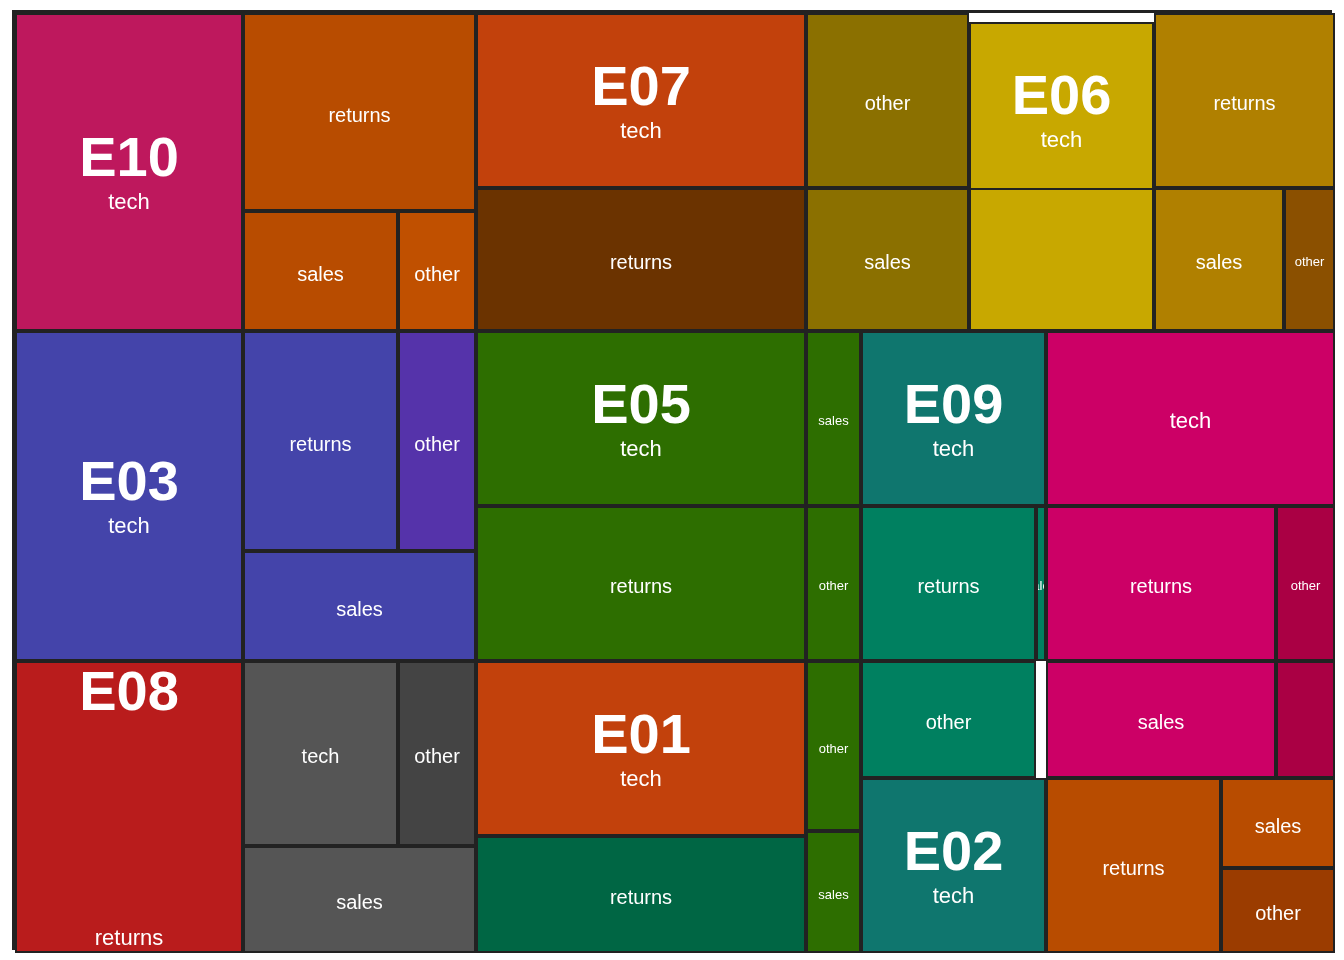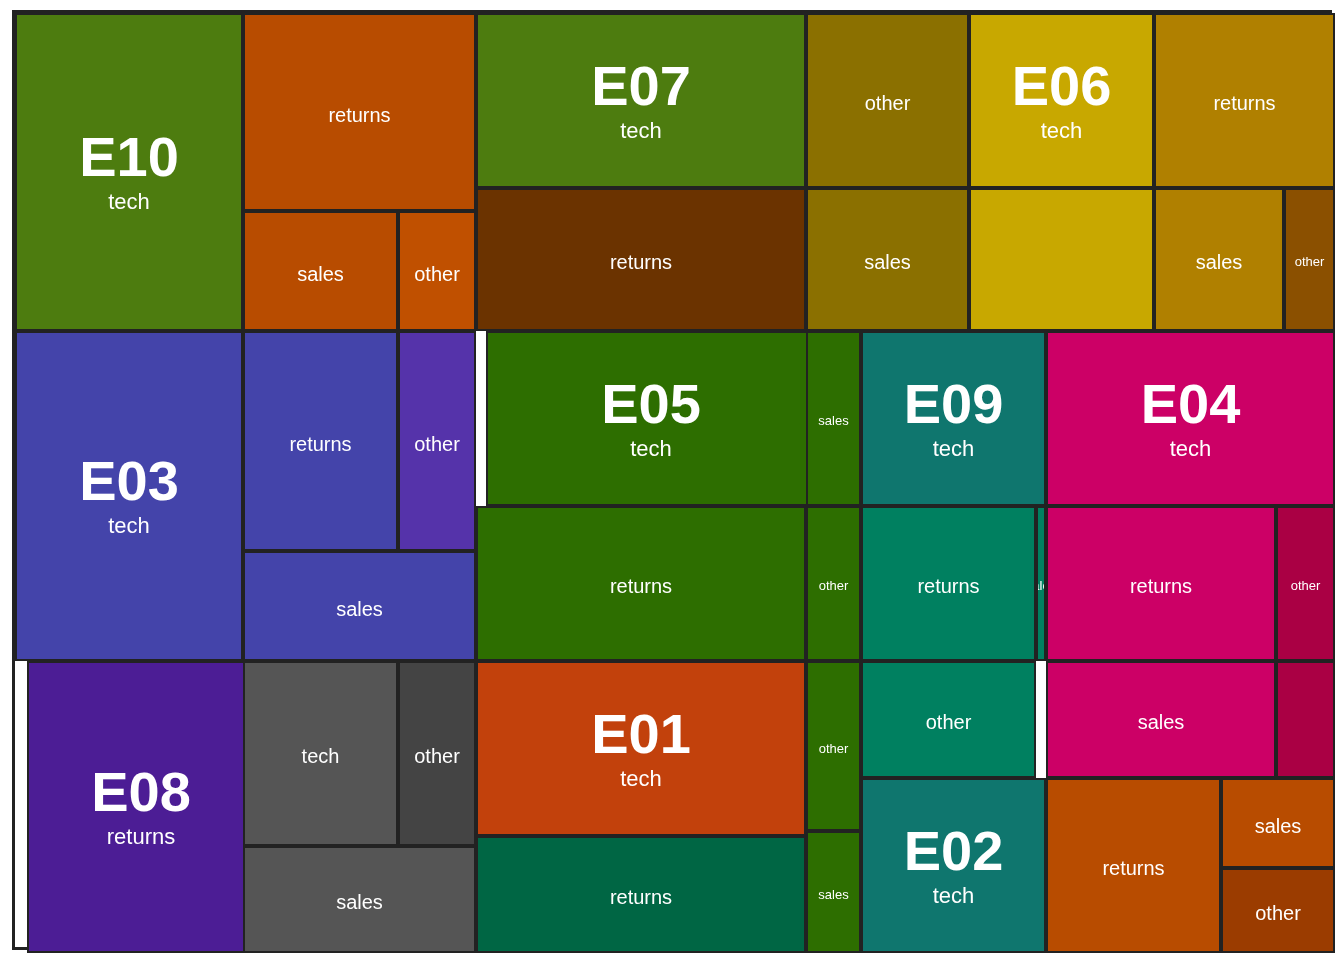--- a/index.html
+++ b/index.html
@@ -47,44 +47,44 @@
     .sub-label {
       font-size: 22px;
       color: #fff;
       margin-top: 4px;
     }
   </style>
 </head>
 <body>
 
 <div class="treemap">
-<div class="cell" style="left: 0px; top: 0px; width: 228px; height: 318px; background-color: #4d7c0f;">
+<div class="cell" style="left: 0px; top: 0px; width: 228px; height: 318px; background-color: #be185d;">
       <div class="cell-label-big">E10</div>
       <div class="sub-label">tech</div>
     </div>
     <div class="cell" style="left: 228px; top: 0px; width: 233px; height: 198px; background-color: rgb(184, 76, 0);">
       <div class="cell-label-small">returns</div>
     </div>
     <div class="cell" style="left: 228px; top: 198px; width: 155px; height: 120px; background-color: rgb(184, 76, 0);">
       <div class="cell-label-small">sales</div>
     </div>
     <div class="cell" style="left: 383px; top: 198px; width: 78px; height: 120px; background-color: rgb(192, 80, 0);">
       <div class="cell-label-small">other</div>
     </div>
-    <div class="cell" style="left: 461px; top: 0px; width: 330px; height: 175px; background-color: #4d7c0f;">
+    <div class="cell" style="left: 461px; top: 0px; width: 330px; height: 175px; background-color: #c2410c;">
       <div class="cell-label-big">E07</div>
       <div class="sub-label">tech</div>
     </div>
     <div class="cell" style="left: 461px; top: 175px; width: 330px; height: 143px; background-color: rgb(107, 51, 0);">
       <div class="cell-label-small">returns</div>
     </div>
     <div class="cell" style="left: 791px; top: 0px; width: 163px; height: 175px; background-color: rgb(139, 112, 0);">
       <div class="cell-label-small">other</div>
     </div>
-    <div class="cell" style="left: 954px; top: 0px; width: 185px; height: 175px; background-color: rgb(200, 168, 0);">
+    <div class="cell" style="left: 954px; top: 9px; width: 185px; height: 175px; background-color: rgb(200, 168, 0);">
       <div class="cell-label-big">E06</div>
       <div class="sub-label">tech</div>
     </div>
     <div class="cell" style="left: 1139px; top: 0px; width: 181px; height: 175px; background-color: rgb(176, 128, 0);">
       <div class="cell-label-small">returns</div>
     </div>
     <div class="cell" style="left: 791px; top: 175px; width: 163px; height: 143px; background-color: rgb(139, 112, 0);">
       <div class="cell-label-small">sales</div>
     </div>
     <div class="cell" style="left: 954px; top: 175px; width: 185px; height: 143px; background-color: rgb(200, 168, 0);"></div>
@@ -100,54 +100,53 @@
     </div>
     <div class="cell" style="left: 228px; top: 318px; width: 155px; height: 220px; background-color: rgb(68, 68, 170);">
       <div class="cell-label-small">returns</div>
     </div>
     <div class="cell" style="left: 383px; top: 318px; width: 78px; height: 220px; background-color: rgb(85, 51, 170);">
       <div class="cell-label-small">other</div>
     </div>
     <div class="cell" style="left: 228px; top: 538px; width: 233px; height: 110px; background-color: rgb(68, 68, 170);">
       <div class="cell-label-small">sales</div>
     </div>
-    <div class="cell" style="left: 471px; top: 318px; width: 330px; height: 175px; background-color: rgb(45, 110, 0);">
+    <div class="cell" style="left: 461px; top: 318px; width: 330px; height: 175px; background-color: rgb(45, 110, 0);">
       <div class="cell-label-big">E05</div>
       <div class="sub-label">tech</div>
     </div>
     <div class="cell" style="left: 461px; top: 493px; width: 330px; height: 155px; background-color: rgb(45, 110, 0);">
       <div class="cell-label-small">returns</div>
     </div>
     <div class="cell" style="left: 791px; top: 318px; width: 55px; height: 175px; background-color: rgb(45, 110, 0);">
       <div class="cell-label-tiny">sales</div>
     </div>
     <div class="cell" style="left: 846px; top: 318px; width: 185px; height: 175px; background-color: #0f766e;">
       <div class="cell-label-big">E09</div>
       <div class="sub-label">tech</div>
     </div>
     <div class="cell" style="left: 1031px; top: 318px; width: 289px; height: 175px; background-color: rgb(204, 0, 102);">
-      <div class="cell-label-big">E04</div>
       <div class="sub-label">tech</div>
     </div>
     <div class="cell" style="left: 791px; top: 493px; width: 55px; height: 155px; background-color: rgb(45, 110, 0);">
       <div class="cell-label-tiny">other</div>
     </div>
     <div class="cell" style="left: 846px; top: 493px; width: 175px; height: 155px; background-color: rgb(0, 128, 96);">
       <div class="cell-label-small">returns</div>
     </div>
     <div class="cell" style="left: 1021px; top: 493px; width: 10px; height: 155px; background-color: rgb(0, 128, 96);">
       <div class="cell-label-tiny">sales</div>
     </div>
     <div class="cell" style="left: 1031px; top: 493px; width: 230px; height: 155px; background-color: rgb(204, 0, 102);">
       <div class="cell-label-small">returns</div>
     </div>
     <div class="cell" style="left: 1261px; top: 493px; width: 59px; height: 155px; background-color: rgb(170, 0, 68);">
       <div class="cell-label-tiny">other</div>
     </div>
-    <div class="cell" style="left: 12px; top: 648px; width: 228px; height: 292px; background-color: #4c1d95;">
+    <div class="cell" style="left: 0px; top: 648px; width: 228px; height: 292px; background-color: #b91c1c; justify-content: space-between;">
       <div class="cell-label-big">E08</div>
       <div class="sub-label">returns</div>
     </div>
     <div class="cell" style="left: 228px; top: 648px; width: 155px; height: 185px; background-color: rgb(85, 85, 85);">
       <div class="cell-label-small">tech</div>
     </div>
     <div class="cell" style="left: 383px; top: 648px; width: 78px; height: 185px; background-color: rgb(68, 68, 68);">
       <div class="cell-label-small">other</div>
     </div>
     <div class="cell" style="left: 228px; top: 833px; width: 233px; height: 107px; background-color: rgb(85, 85, 85);">

